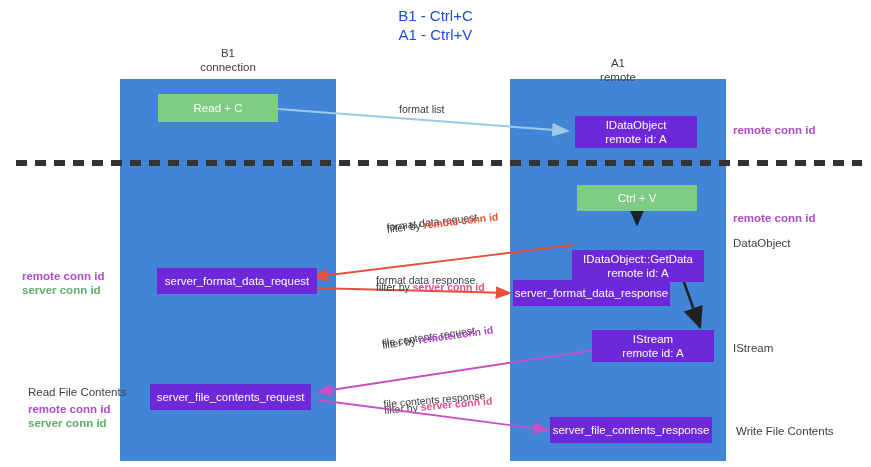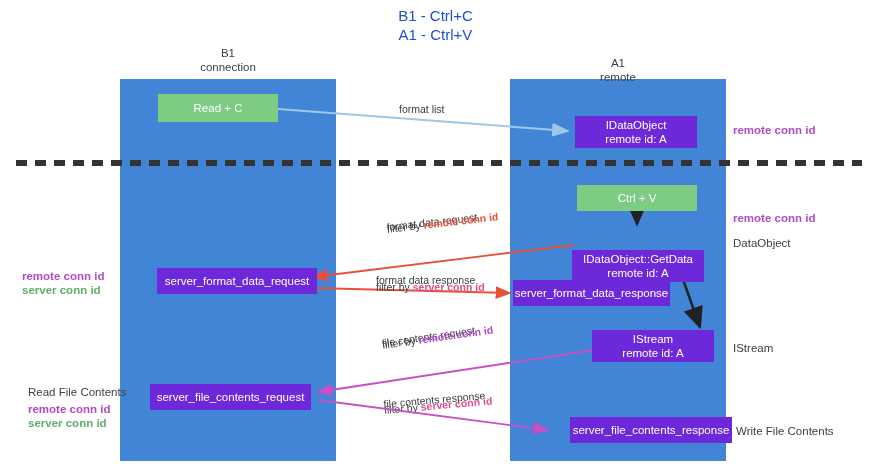--- a/index.html
+++ b/index.html
@@ -171,21 +171,21 @@
 
   <div class="abs node orange" style="left:592px; top:330px; width:122px; height:32px;">
     <span>IStream</span>
     <span>remote id: A</span>
   </div>
 
   <div class="abs node orange" style="left:150px; top:384px; width:161px; height:26px;">
     <span>server_file_contents_request</span>
   </div>
 
-  <div class="abs node orange" style="left:550px; top:417px; width:162px; height:26px;margin-left:20px;">
+  <div class="abs node orange" style="left:550px; top:417px; width:162px; height:26px;">
     <span>server_file_contents_response</span>
   </div>
 
   <div class="abs edge-label" style="left:399px; top:103px;">
     <span>format list</span>
   </div>
 
   <div class="abs" style="left:386px; top:221px; transform: rotate(-6.5deg); transform-origin: left top;">
     <div class="edge-label">
       <span>format data request</span>

